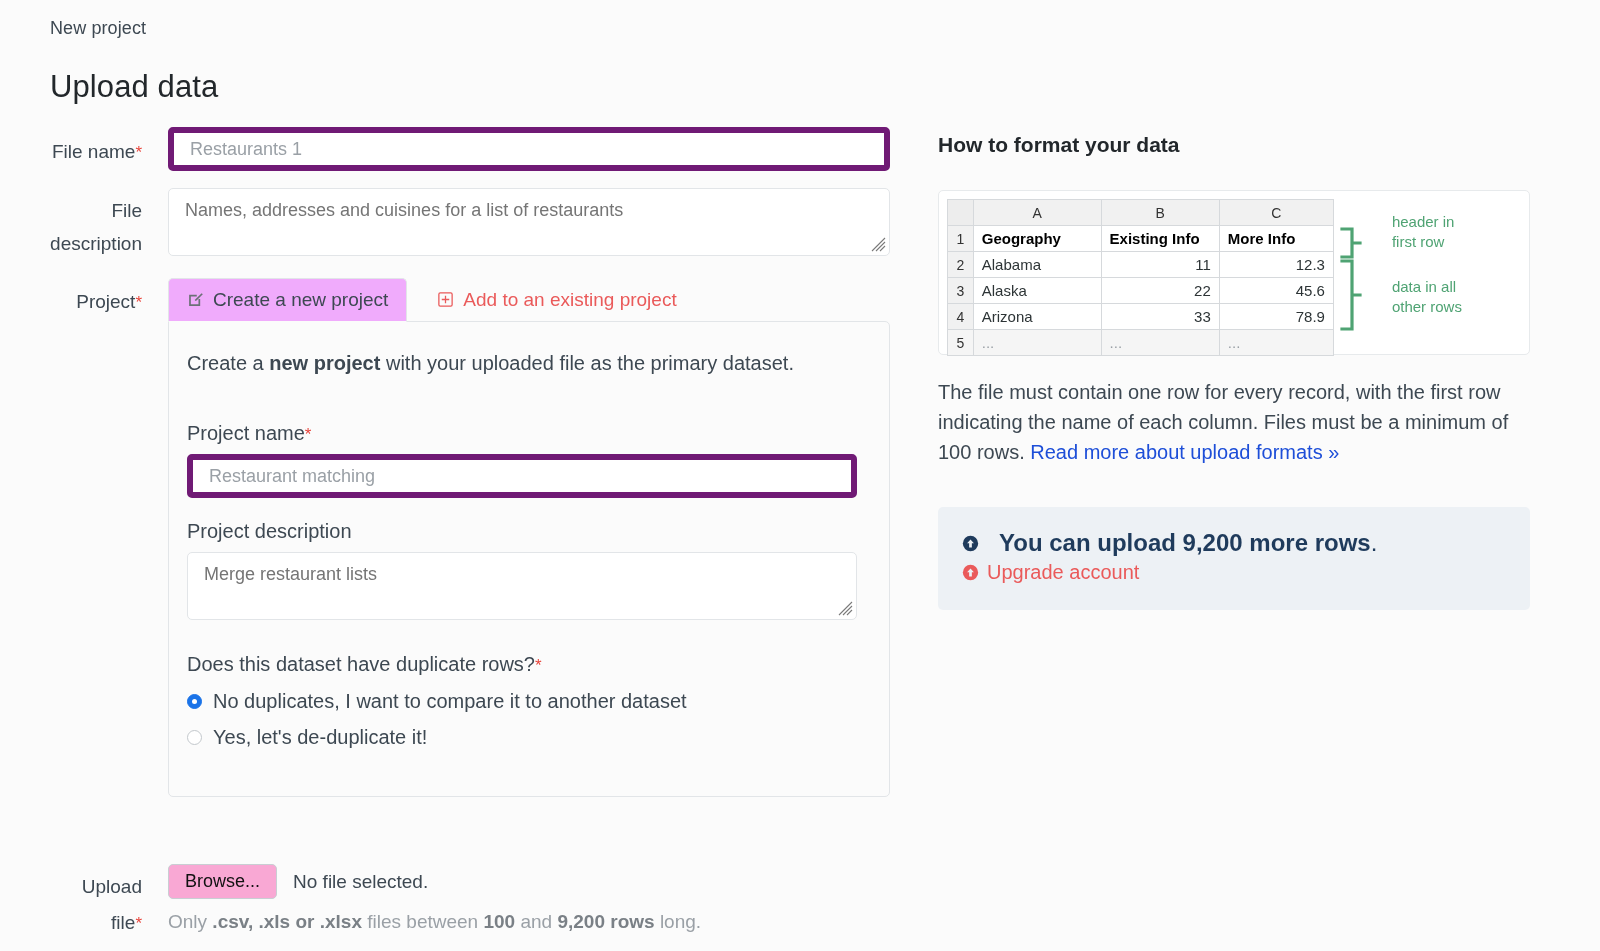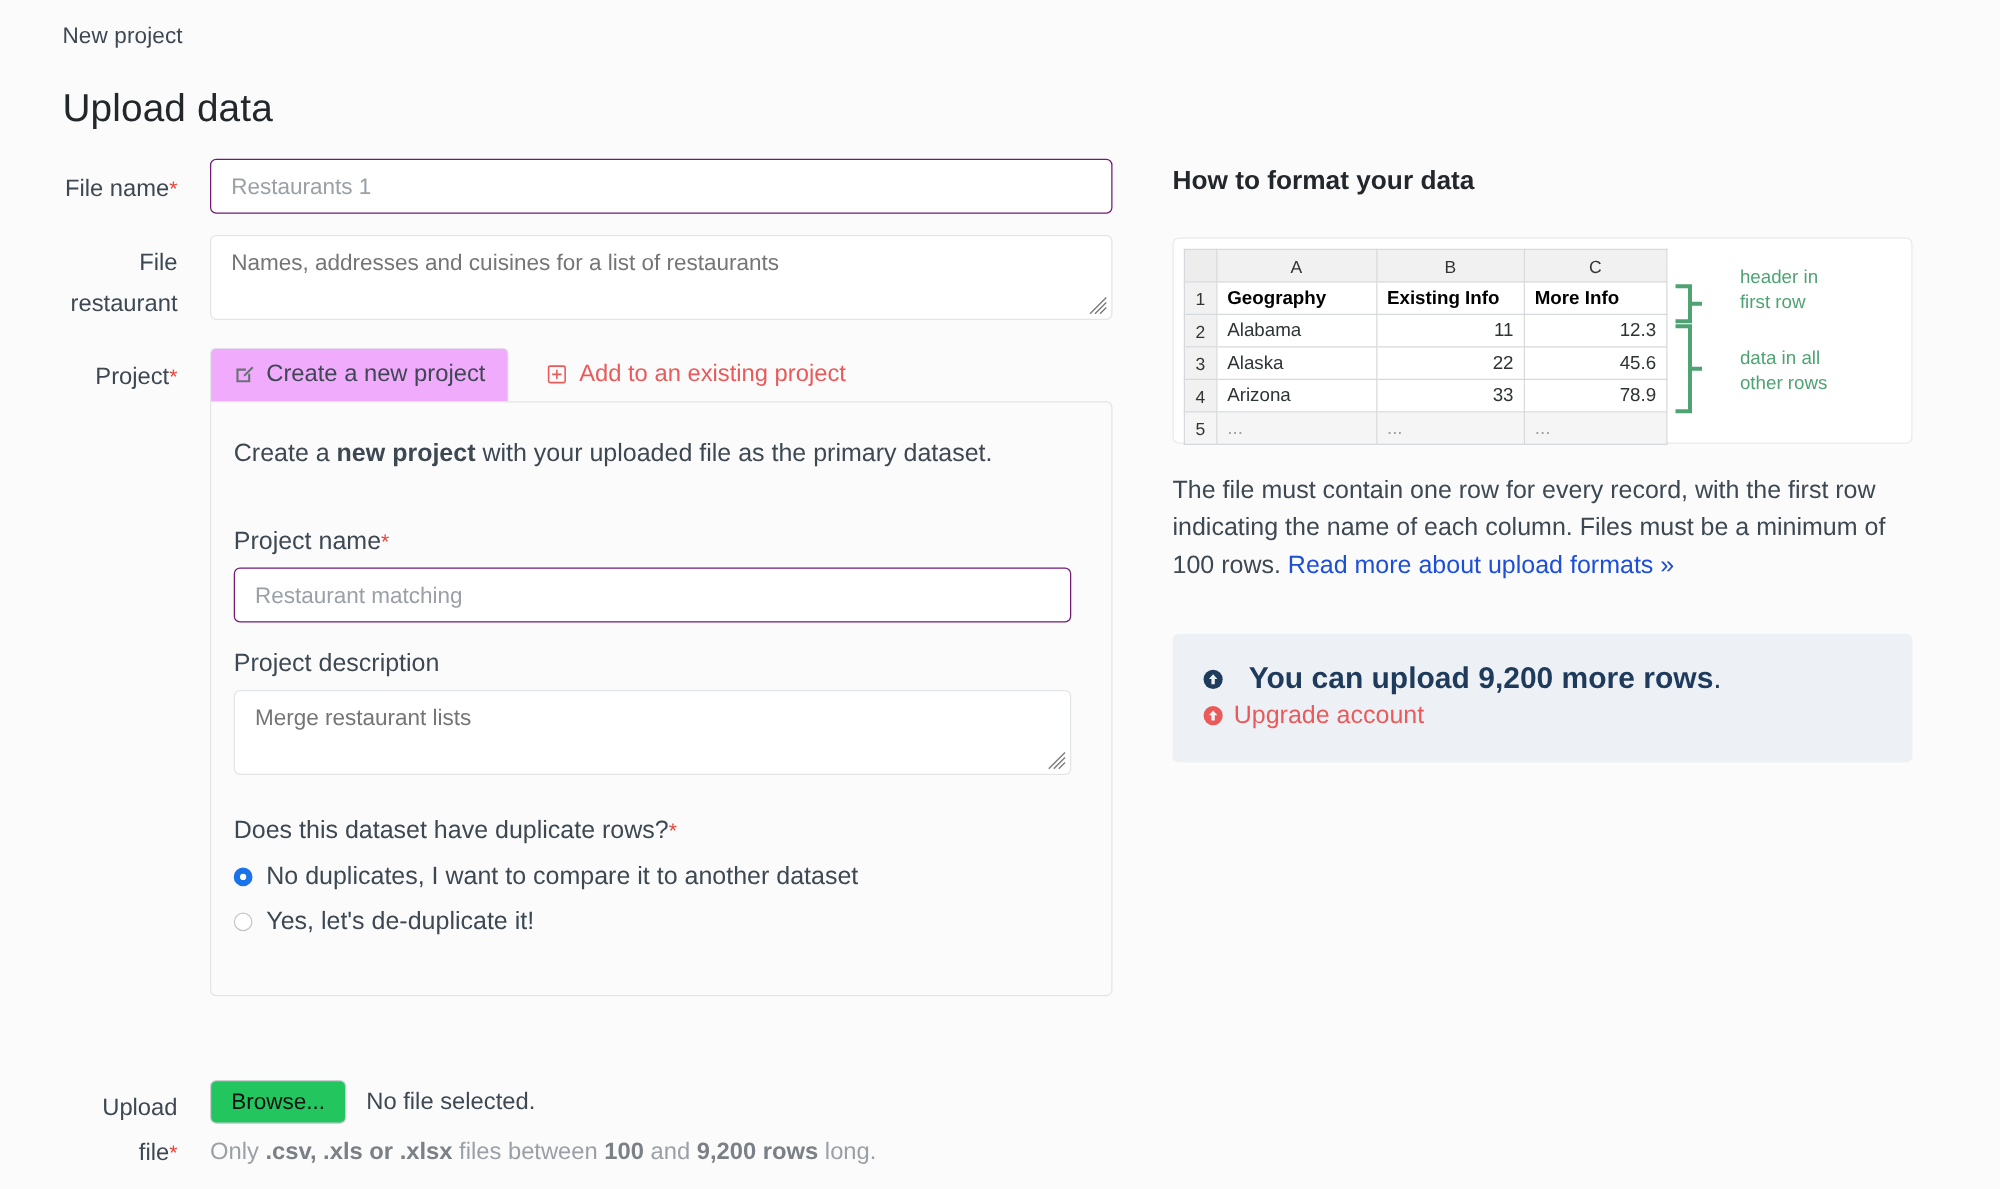--- a/index.html
+++ b/index.html
@@ -25,21 +25,21 @@
   .form-label {
     width: 168px; flex: 0 0 168px; text-align: right; padding-right: 26px;
     font-size: 19px; color: #3d4852; line-height: 26px; padding-top: 12px;
   }
   .form-label.multiline { line-height: 33px; padding-top: 6px; }
   .req { color: #e8453c; font-size: 17px; }
 
   .field-wrap { flex: 1; padding-right: 25px; }
 
   .text-input {
-    width: 100%; height: 44px; border: 1px solid #701a75; border-radius: 5px;
+    width: 100%; height: 44px; border: 6px solid #701a75; border-radius: 5px;
     background: #fff; font-size: 18px; color: #9aa0a6; padding: 0 16px;
     font-family: "Liberation Sans", sans-serif; outline: none;
   }
   .text-input::placeholder { color: #9aa0a6; opacity: 1; }
 
   .textarea {
     width: 100%; height: 68px; border: 1px solid #e2e5e8; border-radius: 5px;
     background: #fff; font-size: 18px; color: #9aa0a6; padding: 11px 16px;
     font-family: "Liberation Sans", sans-serif; outline: none; resize: none;
     display: block; position: relative;
@@ -83,21 +83,21 @@
 
   
   .upload-row { display: flex; align-items: flex-start; margin-top: 58px; }
   .upload-label {
     width: 168px; flex: 0 0 168px; text-align: right; padding-right: 26px;
     font-size: 19px; color: #3d4852; line-height: 36px; padding-top: 14px;
   }
   .upload-field { padding-top: 9px; }
   .browse-line { display: flex; align-items: center; gap: 16px; }
   .browse-btn {
-    border: 1px solid #c9ced3; border-radius: 5px; background: #22c55e;
+    border: 1px solid #c9ced3; border-radius: 5px; background: #f9a8d4;
     font-size: 18px; color: #111; padding: 5px 16px 6px 16px;
     font-family: "Liberation Sans", sans-serif; cursor: pointer; line-height: 22px;
   }
   .nofile { font-size: 19px; color: #3d4852; }
   .hint { font-size: 19px; color: #9aa0a6; margin-top: 12px; }
   .hint b { color: #7a8086; font-weight: 700; }
 
   
   .rc-title { font-size: 21px; font-weight: 700; color: #22272b; margin: 6px 0 0 8px; }
   .ss-card {
@@ -144,21 +144,21 @@
       <div class="form-row">
         <div class="form-label"><span>File name</span><span class="req">*</span></div>
         <div class="field-wrap">
           <input class="text-input" placeholder="Restaurants 1" style="">
         </div>
       </div>
 
       <div class="form-row">
         <div class="form-label multiline">
           <div>File</div>
-          <div>restaurant</div>
+          <div>description</div>
         </div>
         <div class="field-wrap">
           <div class="ta-holder">
             <textarea class="textarea" placeholder="Names, addresses and cuisines for a list of restaurants" style=""></textarea>
             <svg class="grip" viewBox="0 0 16 16">
                 <path d="M15 6 L6 15 M15 10 L10 15 M15 2 L2 15" stroke="#7a7a7a" stroke-width="1.1" fill="none"></path>
               </svg>
           </div>
         </div>
       </div>

